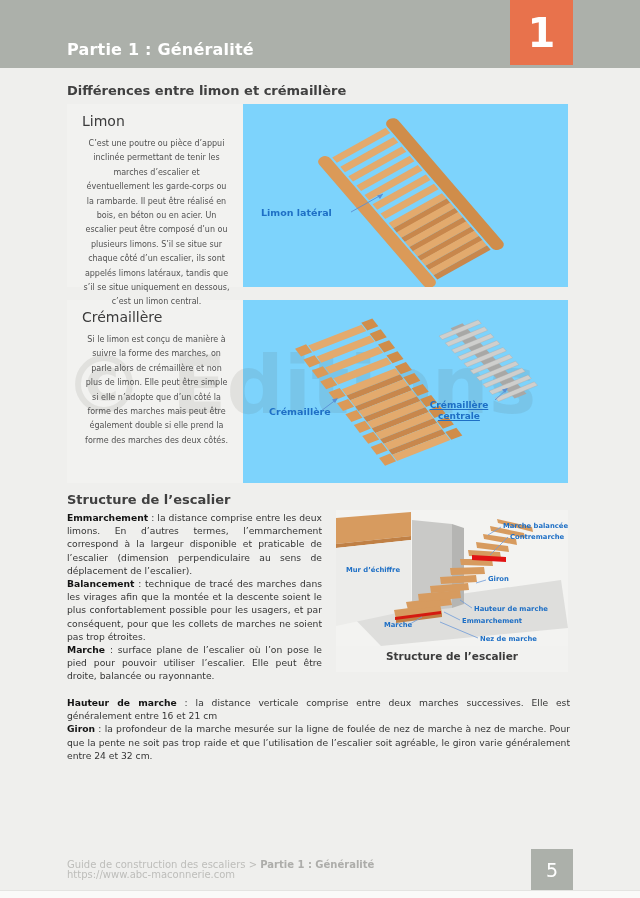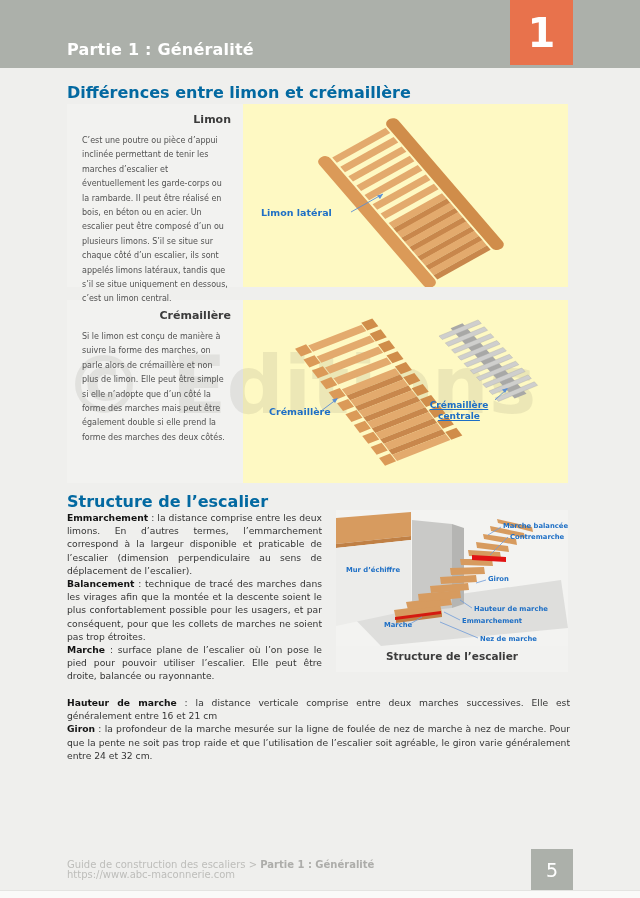--- a/index.html
+++ b/index.html
@@ -11,27 +11,27 @@
     color:#3A3A3A;
   }
   
   .header-bar { position:absolute; left:0; top:0; width:640px; height:68px; background:#ACB0AA; }
   .header-title { position:absolute; left:67px; top:40px; font-size:16px; font-weight:bold; color:#FFFFFF; letter-spacing:0.2px; }
   .chapter-box { position:absolute; left:510px; top:0; width:63px; height:65px; background:#E8724C;
                  display:flex; align-items:center; justify-content:center; }
   .chapter-num { color:#FFFFFF; font-size:40px; font-weight:bold; }
 
   
-  .sec-heading { position:absolute; left:67px; font-size:16px; font-weight:bold; color:#0369a1; }
+  .sec-heading { position:absolute; left:67px; font-size:13px; font-weight:bold; color:#404040; }
 
   
   .textcard { position:absolute; left:67px; width:176px; height:183px; background:#F2F2F0; padding:9px 12px 10px 15px; }
-  .card-title { position:relative; z-index:2; text-align:right; font-size:11px; font-weight:bold; color:#3B3B3B; margin-bottom:8px; }
-  .card-body  { position:relative; z-index:2; font-size:8px; line-height:14.4px; color:#515151; }
-  .imgcard { position:absolute; left:243px; width:325px; height:183px; background:#fef9c3; }
+  .card-title { position:relative; z-index:2; font-size:14px; font-weight:normal; color:#3B3B3B; margin-bottom:8px; }
+  .card-body  { position:relative; z-index:2; font-size:8px; line-height:14.4px; color:#515151;text-align:center; }
+  .imgcard { position:absolute; left:243px; width:325px; height:183px; background:#7dd3fc; }
   .imgcard svg { position:relative; z-index:2; display:block; }
 
   
   .structure-text { position:absolute; left:67px; top:511px; width:255px; font-size:9.2px; line-height:13.2px;
                     text-align:justify; color:#353535; z-index:2; }
   .structure-text b, .glossary b { color:#141414; }
   .figure-box { position:absolute; left:336px; top:510px; width:232px; height:162px; background:#F2F2F0; }
   .figure-box svg { position:relative; z-index:2; display:block; }
   .figure-caption { position:relative; z-index:2; text-align:center; font-size:10.5px; font-weight:bold; color:#3B3B3B; margin-top:4px; }
 

